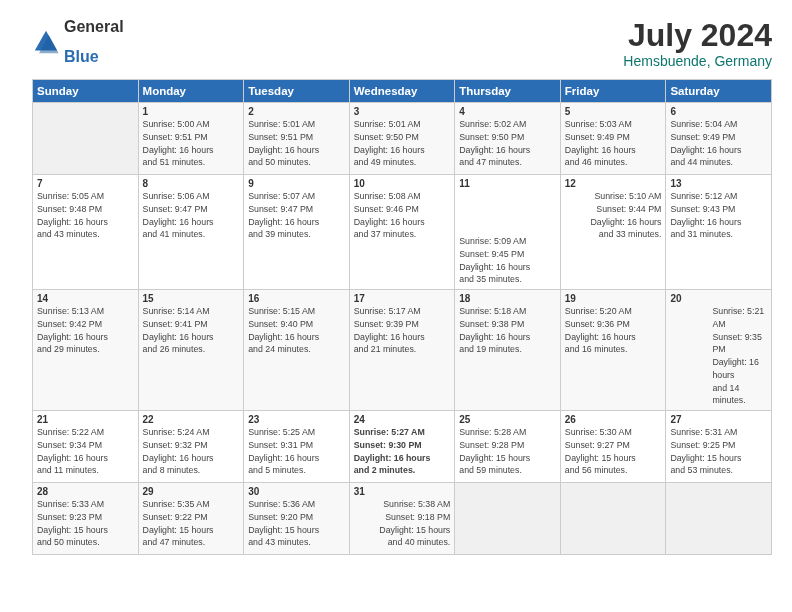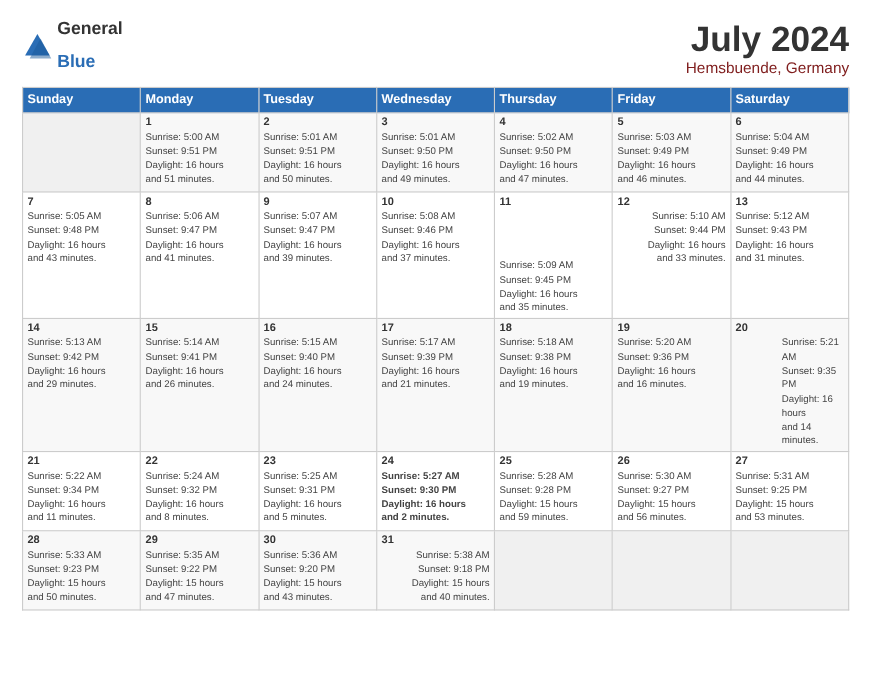--- a/index.html
+++ b/index.html
@@ -6,21 +6,21 @@
     body {
       width: 792px;
       height: 612px;
       font-family: Arial, sans-serif;
       background: #fff;
       overflow: hidden;
     }
     .page {
       width: 792px;
       height: 612px;
-      padding: 18px 20px 14px 20px;
+      padding: 18px 20px 14px 32px;
     }
     .header {
       display: flex;
       justify-content: space-between;
       align-items: flex-start;
       margin-bottom: 10px;
     }
     .logo {
       display: flex;
       align-items: center;
@@ -50,21 +50,21 @@
       text-align: right;
     }
     .month-title {
       font-size: 32px;
       font-weight: bold;
       color: #333;
       line-height: 1.1;
     }
     .location {
       font-size: 14px;
-      color: #7f1d1d;
+      color: #0f766e;
     }
     table {
       width: 100%;
       border-collapse: collapse;
       table-layout: fixed;
     }
     thead tr th {
       background: #2a6db5;
       color: #fff;
       font-size: 11.5px;

